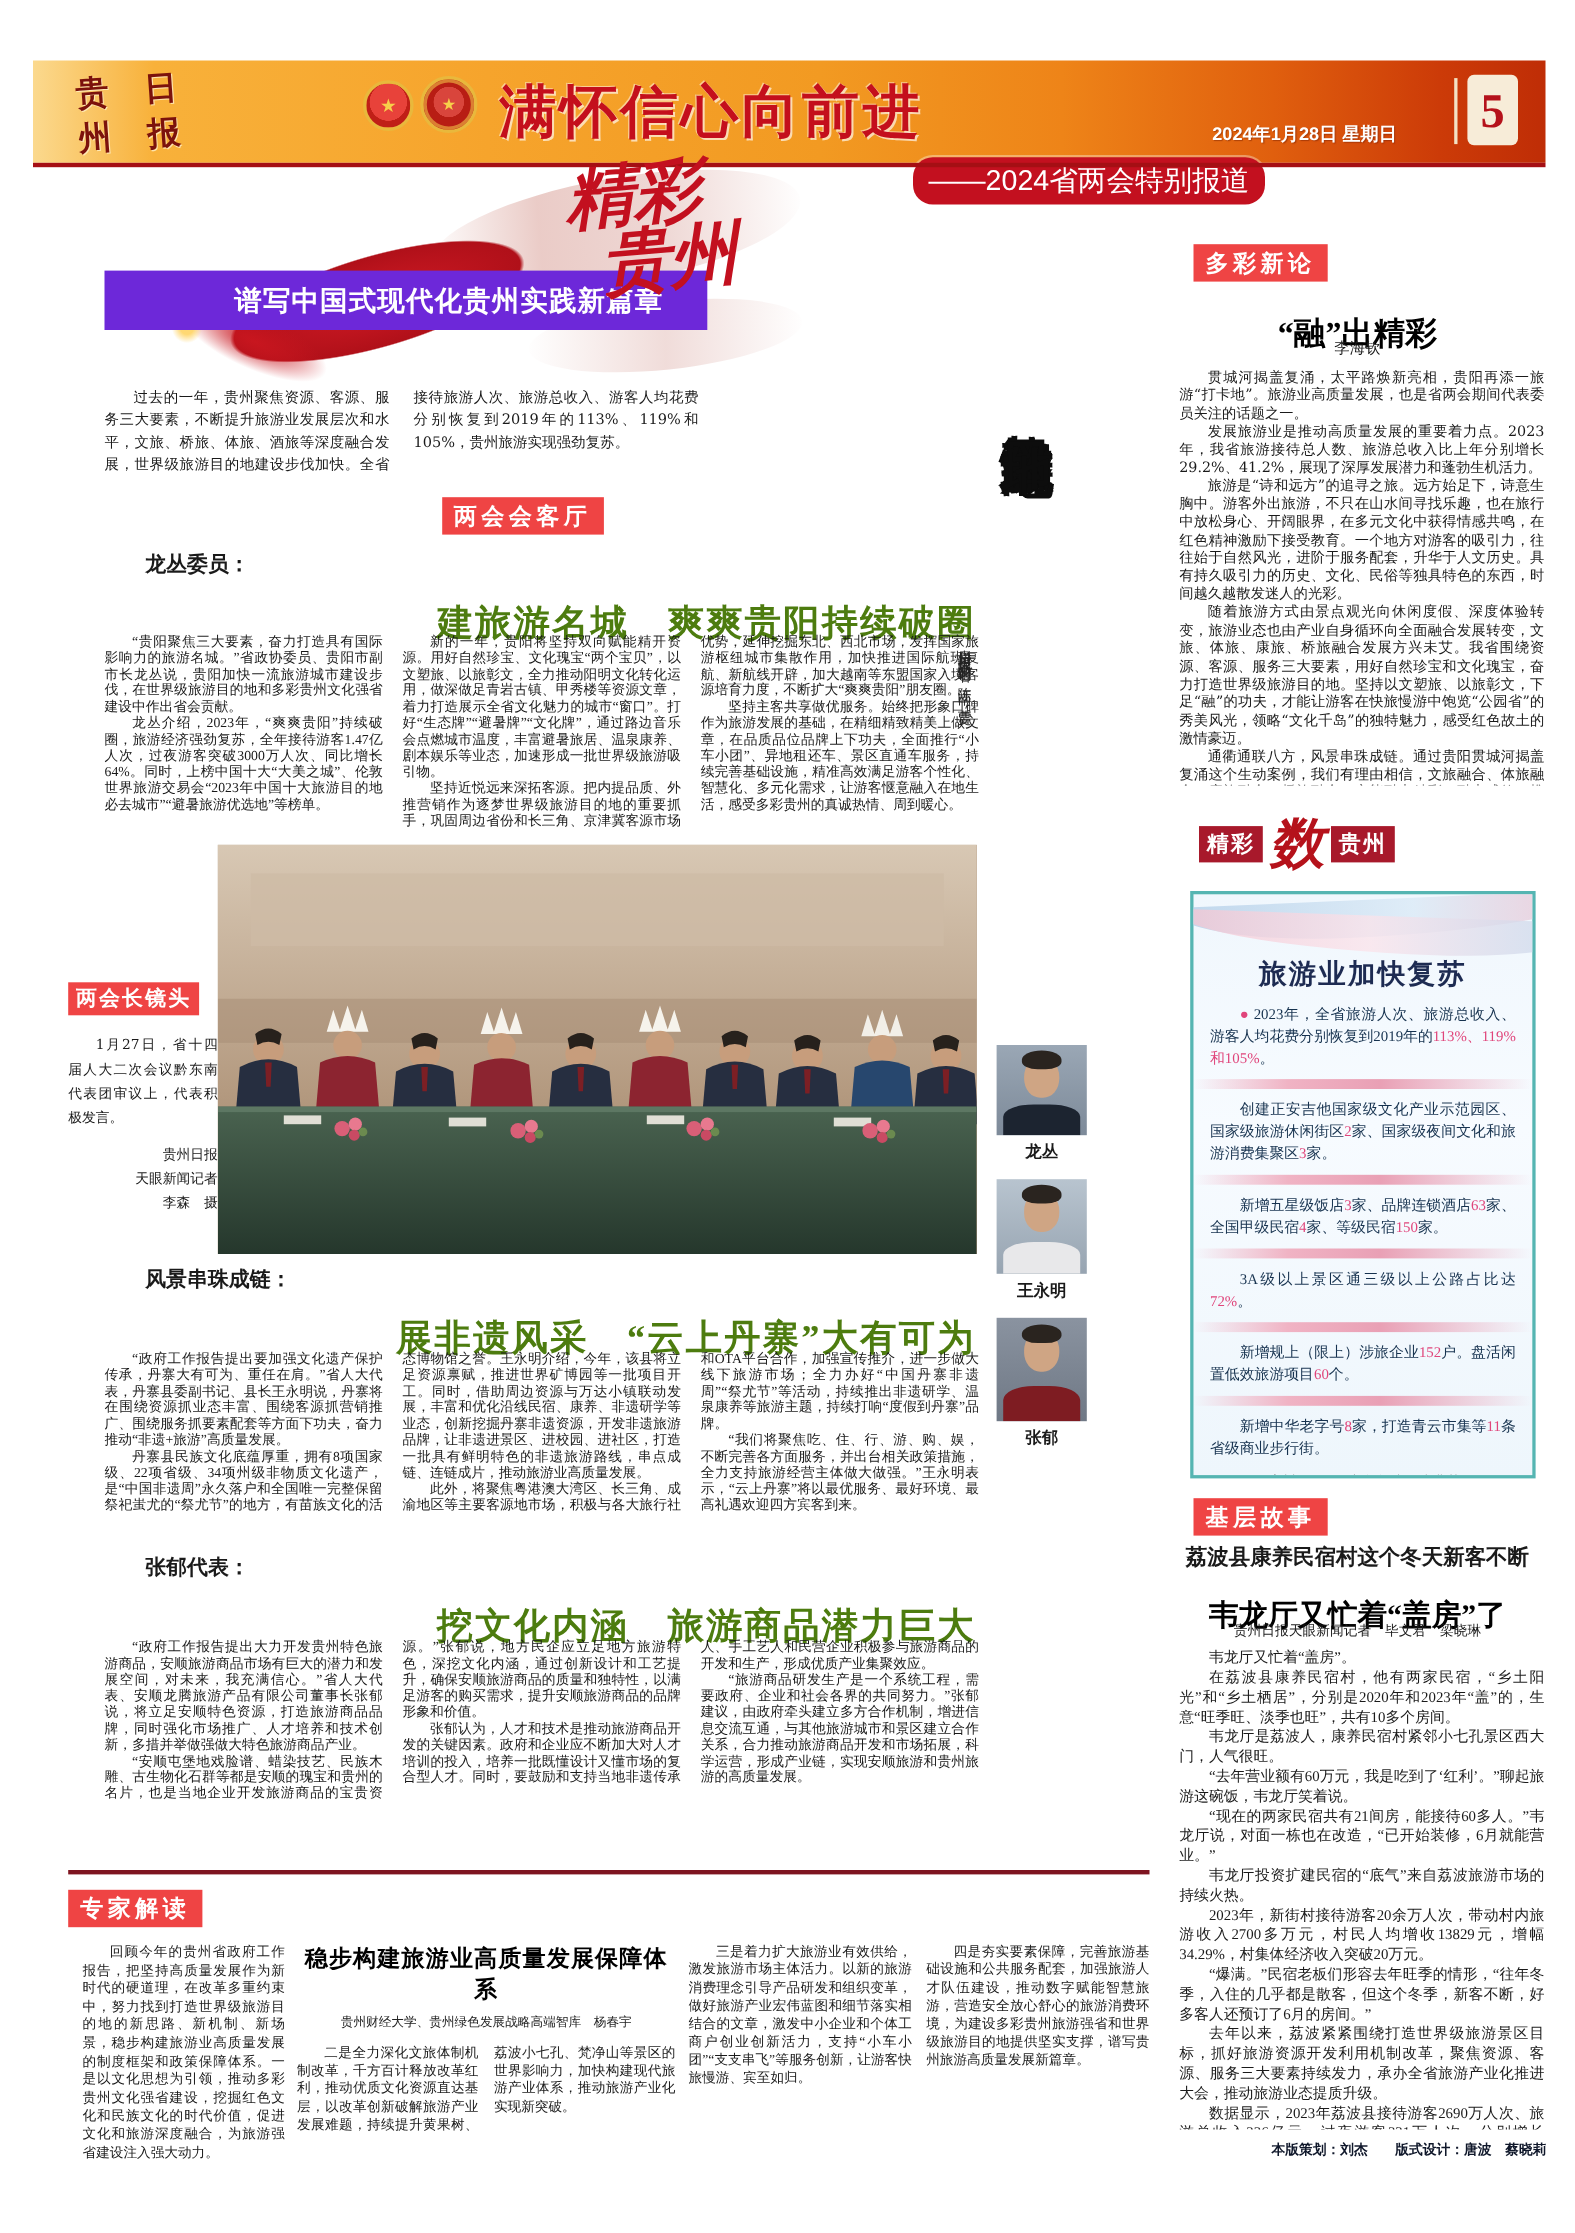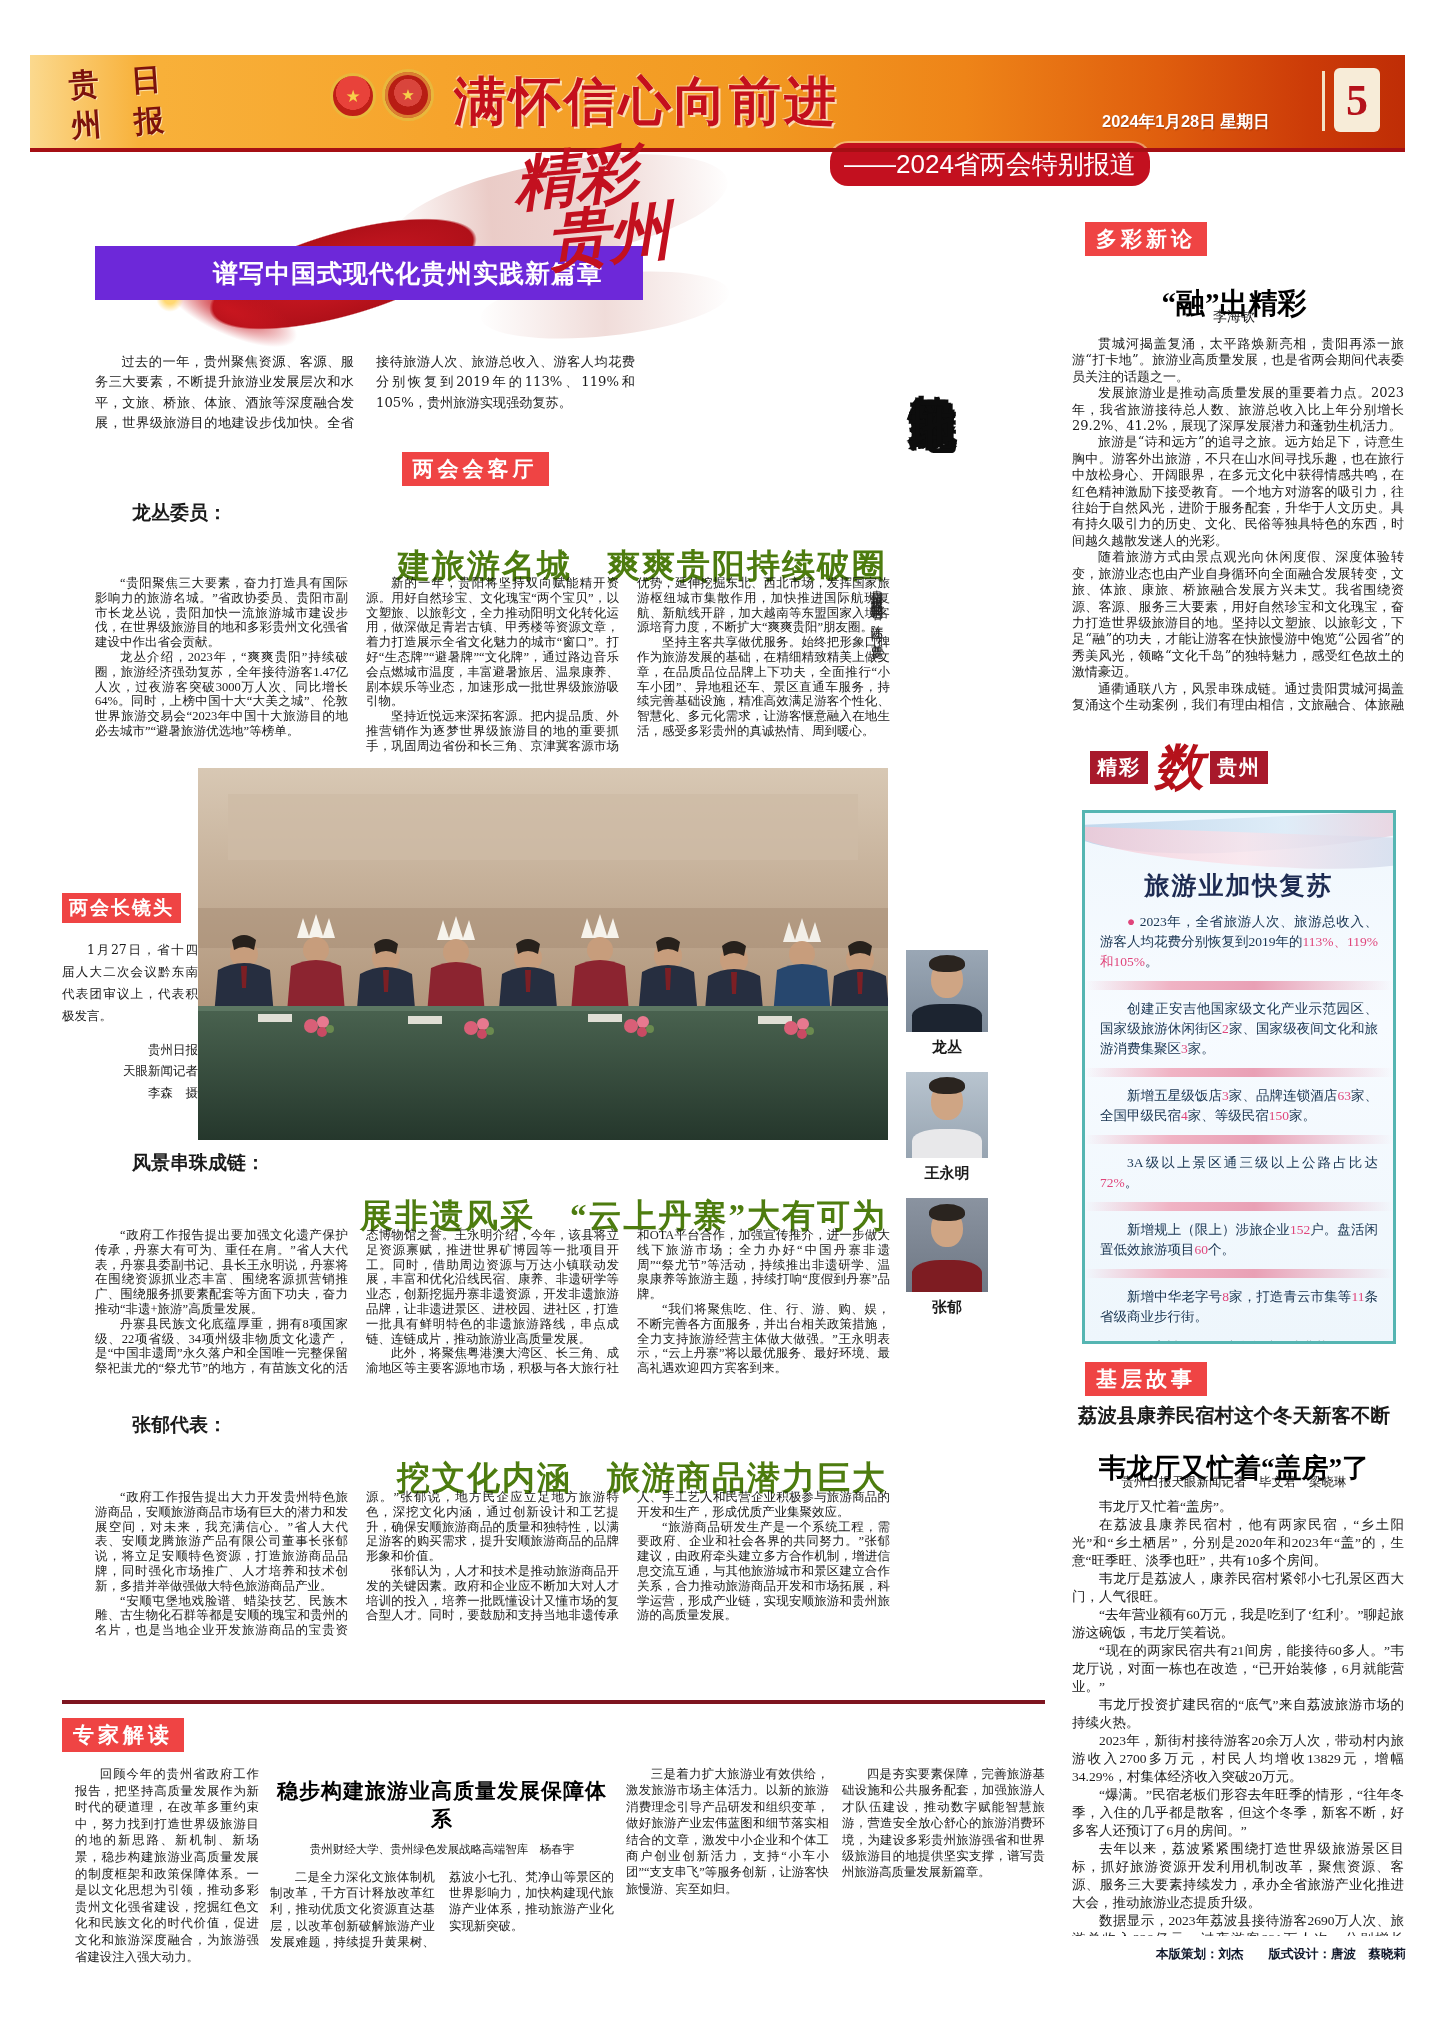--- a/index.html
+++ b/index.html
@@ -117,21 +117,21 @@
 
   .grass-body{top:1498px;height:438px;font-size:13.5px;line-height:18px;}
   .footer-credit{position:absolute;left:1060px;top:1946px;width:346px;text-align:right;font-size:12.5px;
       font-weight:700;color:#0f172a;}
 
   
   .maroon-rule{position:absolute;left:62px;top:1700px;width:983px;height:4px;background:#7e1520;}
   .exp-intro{position:absolute;left:75px;top:1766px;width:184px;height:234px;font-size:12.4px;line-height:16.6px;
       text-align:justify;overflow:hidden;}
   .exp-intro p{margin:0;text-indent:2em;}
-  .exp-head{position:absolute;left:270px;top:1766px;width:344px;margin-top:11px;}
+  .exp-head{position:absolute;left:270px;top:1766px;width:344px;}
   .exp-head h2{margin:0;text-align:center;font-size:21px;letter-spacing:1px;color:#000;}
   .exp-head .by{margin-top:9px;text-align:center;font-size:11.5px;color:#222;}
   .exp-2col{margin-top:12px;height:160px;column-count:2;column-gap:14px;font-size:12.4px;line-height:16.2px;
       text-align:justify;overflow:hidden;}
   .exp-2col p,.exp-col p{margin:0;text-indent:2em;}
   .exp-col{position:absolute;top:1766px;width:203px;height:236px;font-size:12.4px;line-height:16.4px;
       text-align:justify;overflow:hidden;}
   .exp-colC{left:626px;}
   .exp-colD{left:842px;}
 </style>

